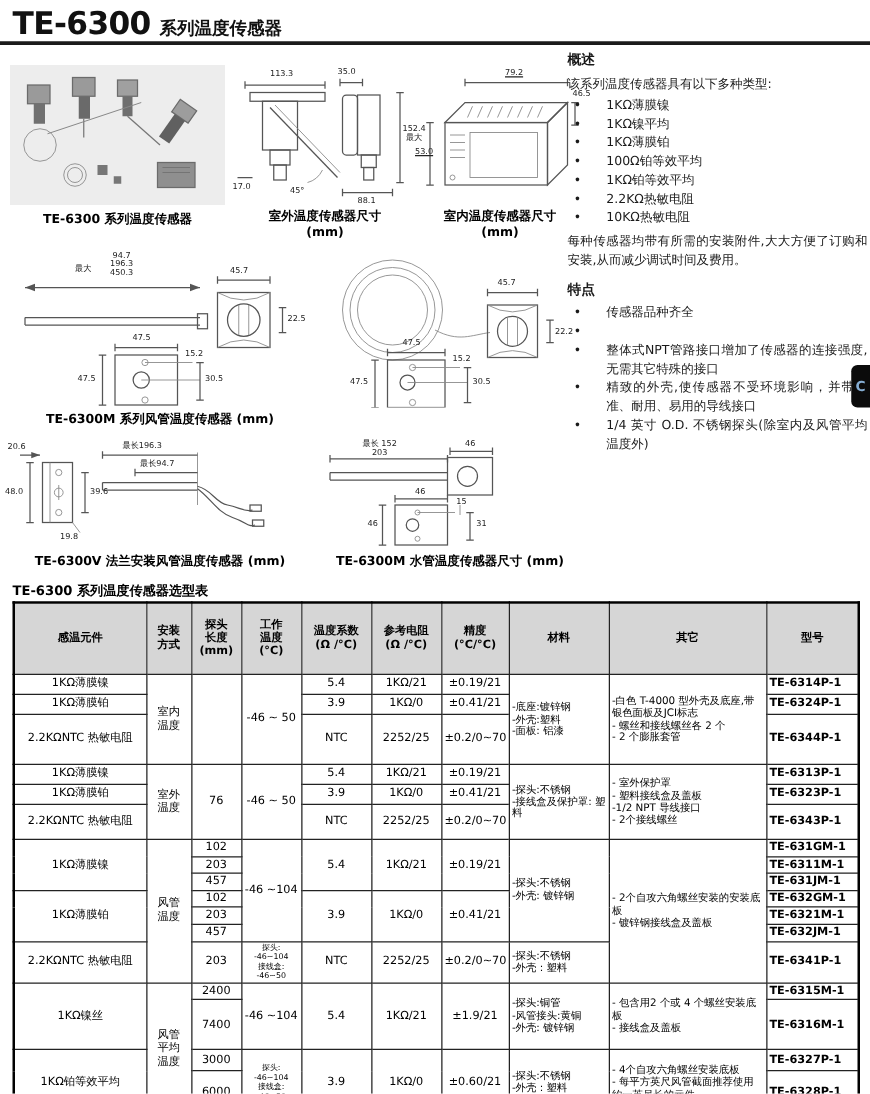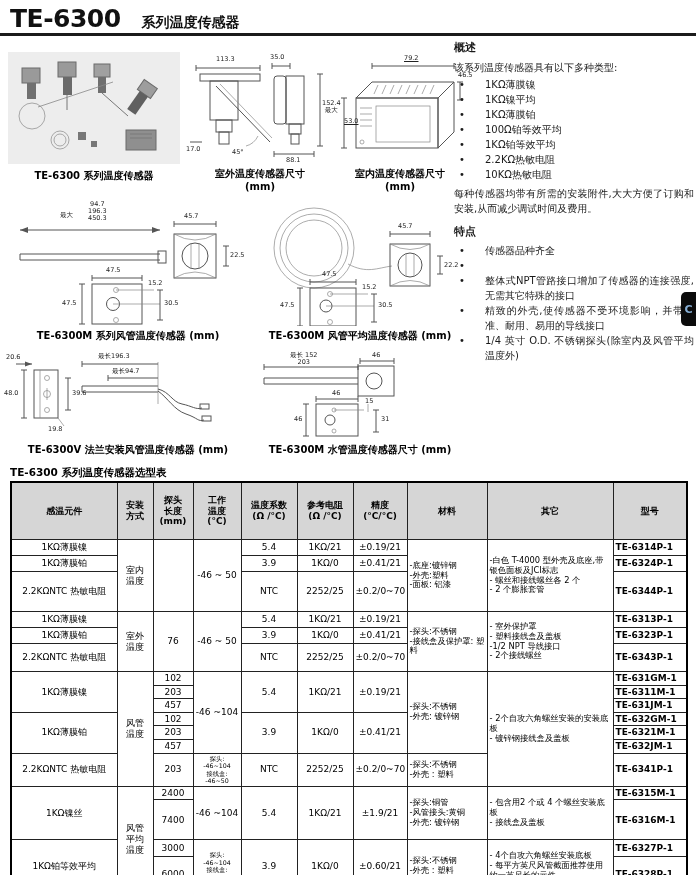--- a/index.html
+++ b/index.html
@@ -1,20 +1,20 @@
 <!DOCTYPE html>
 <html><head>
 <meta charset="utf-8">
 <style>
   html,body{margin:0;padding:0;background:#fff;}
   body{font-family:"DejaVu Sans",sans-serif;color:#111;}
   .page{position:relative;width:696px;height:875px;background:#fff;overflow:hidden;}
   .hdr{position:absolute;left:10px;top:4px;white-space:nowrap;}
   .t1{font-size:25px;font-weight:bold;letter-spacing:-.5px;}
-  .t2{font-size:14px;font-weight:bold;margin-left:21px;}
+  .t2{font-size:14px;font-weight:bold;margin-left:7px;}
   .rule{position:absolute;left:0;top:33px;width:696px;height:3px;background:#1b1b1b;}
   .fig{position:absolute;}
   .fig svg{display:block;}
   .dim{position:absolute;font-size:6.5px;line-height:1.1;color:#222;white-space:nowrap;}
   .dim.ml{white-space:pre-line;text-align:center;}
   .figcap{position:absolute;font-size:10px;font-weight:bold;text-align:center;color:#000;line-height:1.25;}
   .figcap span{display:block;}
   .rightcol{position:absolute;left:454px;top:40px;width:240px;font-size:10px;line-height:1.5;text-align:justify;color:#1a1a1a;}
   .rightcol h3{font-size:11px;font-weight:bold;margin:0 0 3px 0;}
   .rightcol p{margin:0 0 8px 0;}
@@ -141,21 +141,21 @@
         <line x1="122" y1="9" x2="122" y2="15" class="ln"></line>
       <line x1="128" y1="28" x2="128" y2="46" class="ln"></line>
       <line x1="125" y1="28" x2="131" y2="28" class="ln"></line>
         <line x1="125" y1="46" x2="131" y2="46" class="ln"></line>
       <line x1="12" y1="44" x2="12" y2="94" class="ln"></line>
       <line x1="9" y1="44" x2="15" y2="44" class="ln"></line>
         <line x1="9" y1="94" x2="15" y2="94" class="ln"></line>
     </svg>
     <span class="dim" style="left:72px;top:1px;text-decoration:underline;">79.2</span>
     <span class="dim" style="left:126px;top:18px;">46.5</span>
-    <span class="dim" style="left:12px;top:64px;text-decoration:underline;">53.0</span>
+    <span class="dim" style="left:0px;top:64px;text-decoration:underline;">53.0</span>
   </div>
   <div class="figcap" style="left:328px;top:168px;width:144px;">
     <span>室内温度传感器尺寸</span>
     <span>(mm)</span>
   </div>
 
   <div class="fig" style="left:8px;top:196px;width:238px;height:130px;">
     <svg width="238" height="130" viewBox="0 0 238 130">
       <line x1="12" y1="34" x2="152" y2="34" class="ln"></line>
       <polygon points="12,34 20,31 20,37" fill="#555"></polygon>
@@ -241,23 +241,20 @@
       <line x1="45" y1="92" x2="51" y2="92" class="ln"></line>
         <line x1="45" y1="130" x2="51" y2="130" class="ln"></line>
     </svg>
     <span class="dim" style="left:146px;top:27px;">45.7</span>
     <span class="dim" style="left:192px;top:66px;">22.2</span>
     <span class="dim" style="left:70px;top:75px;">47.5</span>
     <span class="dim" style="left:110px;top:88px;">15.2</span>
     <span class="dim" style="left:126px;top:106px;">30.5</span>
     <span class="dim" style="left:28px;top:106px;">47.5</span>
   </div>
-  <div class="figcap" style="left:250px;top:330px;width:220px;">
-    <span>TE-6300M 风管平均温度传感器 (mm)</span>
-  </div>
 
   <div class="fig" style="left:4px;top:352px;width:238px;height:90px;">
     <svg width="238" height="90" viewBox="0 0 238 90">
       <rect x="30" y="18" width="24" height="48" class="ln"></rect>
       <line x1="36" y1="18" x2="36" y2="66" class="thin"></line>
       <circle cx="43" cy="26" r="2.5" class="thin"></circle>
       <circle cx="43" cy="58" r="2.5" class="thin"></circle>
       <circle cx="43" cy="42" r="3.5" class="thin"></circle>
       <line x1="43" y1="36" x2="43" y2="48" class="thin"></line>
       <line x1="12" y1="12" x2="28" y2="12" class="ln"></line>

